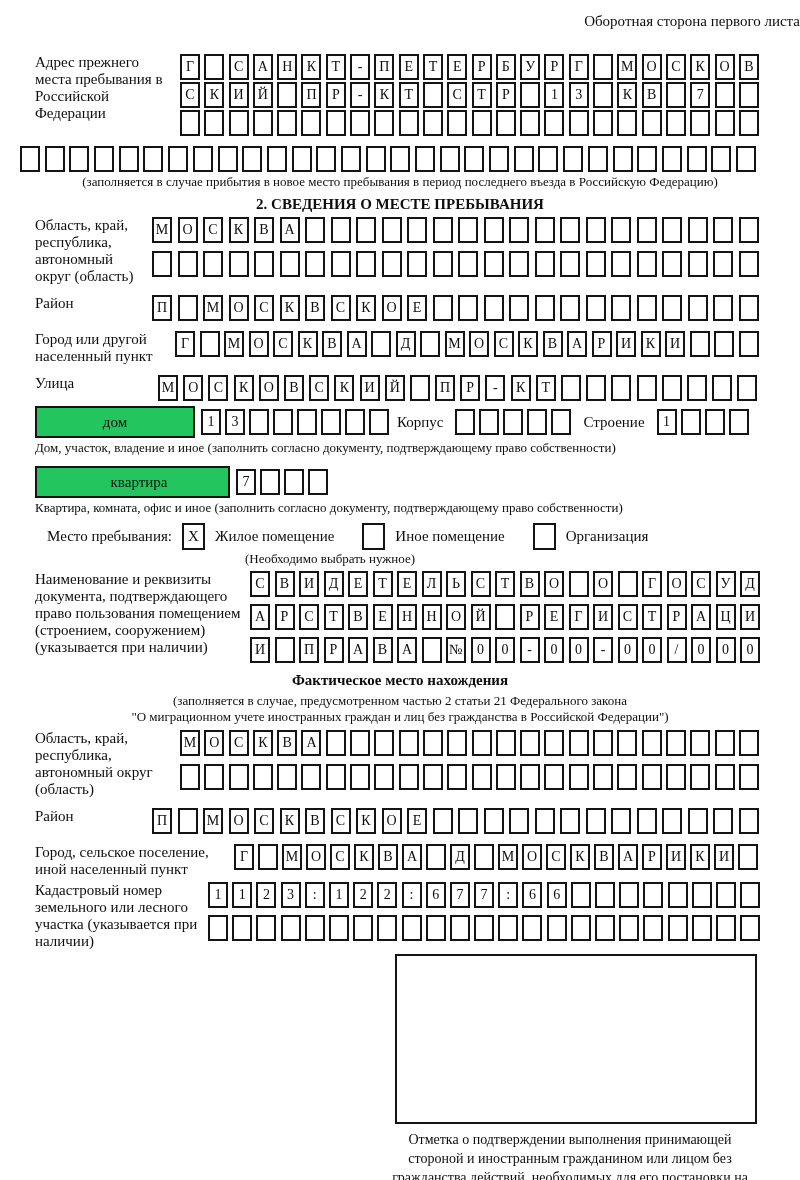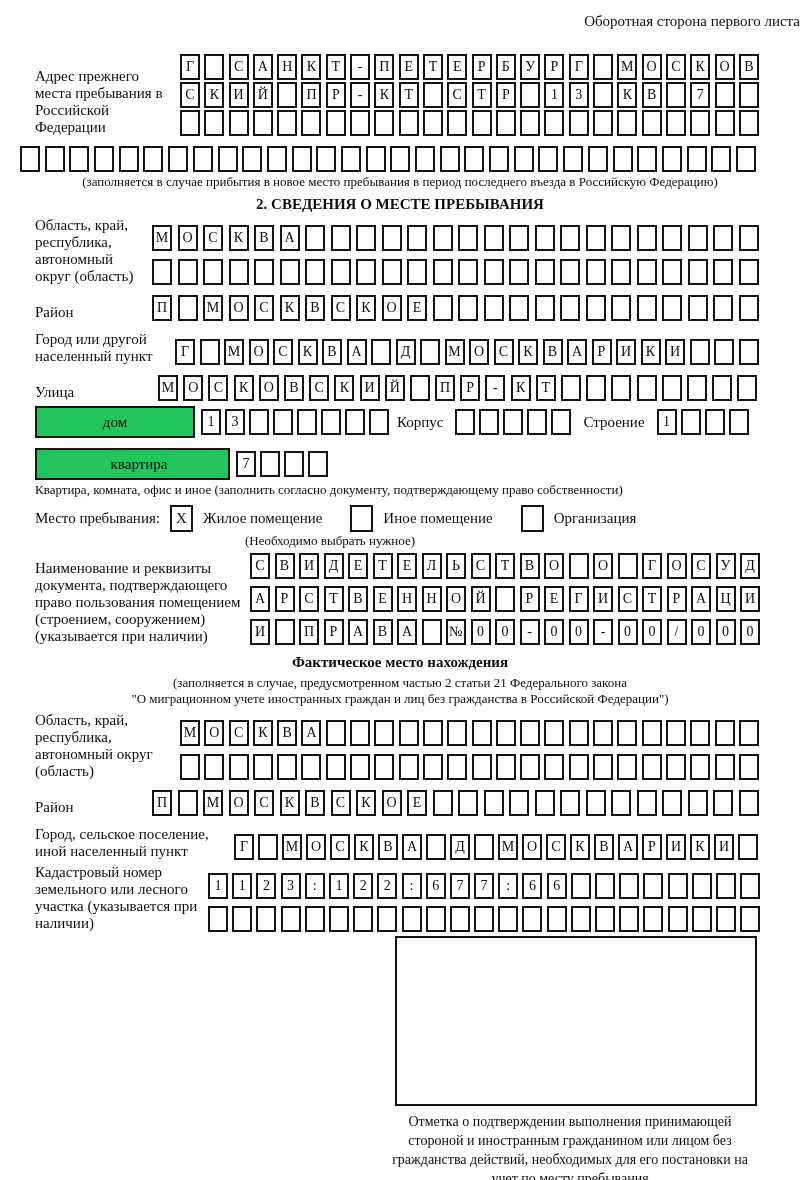--- a/index.html
+++ b/index.html
@@ -2,21 +2,21 @@
 <html><head>
 <meta charset="utf-8">
 <style>
   html,body{margin:0;padding:0;}
   body{
     width:800px;height:1180px;overflow:hidden;background:#ffffff;color:#0d0d0d;
     font-family:"Liberation Serif","DejaVu Serif",serif;font-size:15px;
   }
   .page{position:relative;width:800px;height:1180px;}
   .top-note{padding-top:12px;text-align:right;font-size:15px;line-height:18px;}
-  .row{display:flex;align-items:flex-end;margin-left:35px;}
+  .row{display:flex;align-items:flex-start;margin-left:35px;}
   .label{font-size:15px;line-height:17px;}
   .w130{width:130px;margin-right:15px;}
   .w117{width:117px;margin-right:0;}
   .w140{width:140px;margin-right:0;}
   .w123{width:123px;margin-right:0;}
   .w145{width:145px;margin-right:0;}
   .w199{width:199px;margin-right:0;}
   .w173{width:173px;margin-right:0;}
   .w215{width:215px;margin-right:0;}
   .cells{display:flex;gap:4px;}
@@ -31,21 +31,21 @@
   .caption{font-size:13px;line-height:16px;}
   .center{text-align:center;}
   .sec-title{font-weight:bold;font-size:15px;line-height:18px;text-align:center;margin-top:5px;}
   .mt2{margin-top:2px;} .mt3{margin-top:10px;} .mt4{margin-top:4px;} .mt5{margin-top:5px;} .mt6{margin-top:6px;} .mt8{margin-top:8px;}
   .wide-box{box-sizing:border-box;height:32px;border:2px solid #141414;display:flex;align-items:center;justify-content:center;font-size:15px;background:#22c55e;}
   .wb160{width:160px;} .wb195{width:195px;padding-left:13px;}
   .inline-label{font-size:15px;line-height:30px;white-space:nowrap;}
   .house-row{align-items:center;}
   .house-row .cells{margin-left:6px;margin-right:8px;}
   .house-row .inline-label{margin-right:6px;}
-  .stay-row{align-items:center;margin-left:35px;}
+  .stay-row{align-items:center;margin-left:47px;}
   .checkbox{
     box-sizing:border-box;width:23px;height:27px;border:2px solid #141414;background:#fff;
     display:inline-flex;align-items:center;justify-content:center;font-size:15px;margin:0 10px;
   }
   .opt-label{font-size:15px;line-height:27px;margin-right:18px;}
   .hint-wrap{width:660px;text-align:center;font-size:13px;line-height:16px;}
   .note{font-size:13px;line-height:16px;text-align:center;}
   .stamp-box{box-sizing:border-box;margin-left:395px;width:362px;height:170px;border:2px solid #141414;background:#fff;}
   .stamp-caption{margin-left:380px;width:380px;text-align:center;font-size:14px;line-height:19px;}
 </style>
@@ -344,20 +344,21 @@
         <span class="cell"></span>
       </div>
     <div class="inline-label" style="margin-left:4px;">Строение</div>
     <div class="cells">
         <span class="cell">1</span>
         <span class="cell"></span>
         <span class="cell"></span>
         <span class="cell"></span>
       </div>
   </div>
+  <div class="caption mt2" style="margin-left:35px;">Дом, участок, владение и иное (заполнить согласно документу, подтверждающему право собственности)</div>
 
   <div class="row house-row mt3">
     <div class="wide-box wb195">квартира</div>
     <div class="cells">
         <span class="cell">7</span>
         <span class="cell"></span>
         <span class="cell"></span>
         <span class="cell"></span>
       </div>
   </div>

